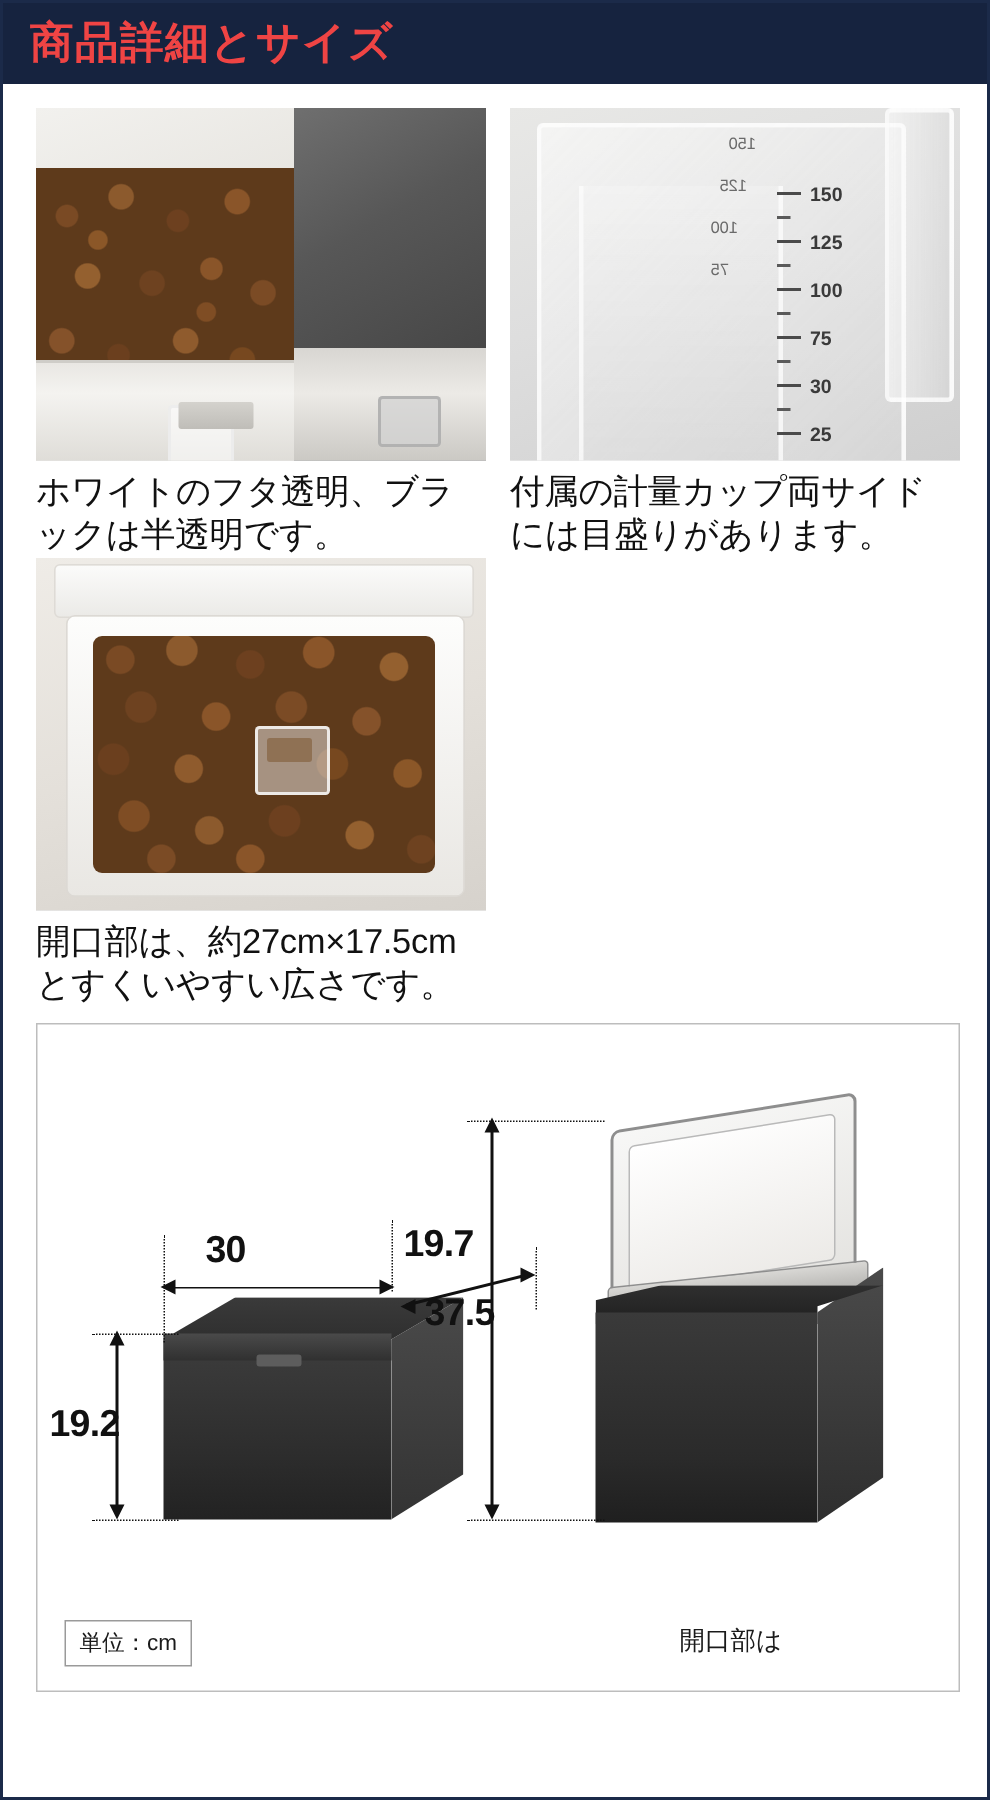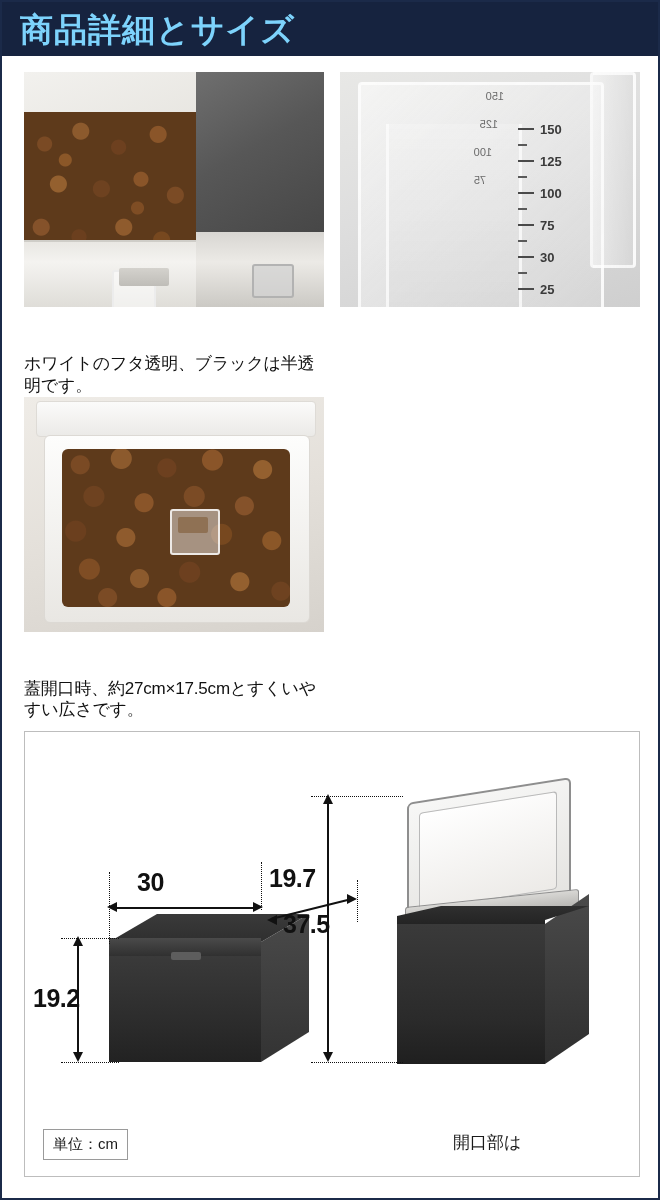--- a/index.html
+++ b/index.html
@@ -27,22 +27,22 @@
   
   .header {
     height: 54px;
     background: #16233f;
     display: flex;
     align-items: center;
     padding-left: 18px;
     position: relative;
   }
   .header-title {
-    color: #7dd3fc;
-    font-size: 33px;
+    color: #ef4444;
+    font-size: 29px;
     font-weight: bold;
     letter-spacing: 1px;
     line-height: 1;
   }
 
   
   .grid {
     padding: 16px 22px 0 22px;
     display: grid;
     grid-template-columns: 300px 300px;
@@ -50,26 +50,25 @@
   }
   .cell { width: 300px; }
   .photo {
     width: 300px;
     height: 235px;
     position: relative;
     overflow: hidden;
     background: #cfcfcf;
   }
   .caption {
-    font-size: 17px;
+    font-size: 23px;
     line-height: 1.28;
     padding-top: 6px;
     letter-spacing: -0.2px;
     color: #111;
-    margin-top: 40px;
   }
   .cap-spacer { height: 4px; }
 
   
   .p1-left {
     position: absolute; left: 0; top: 0; width: 172px; height: 235px;
     background: linear-gradient(160deg,#f2f1ee 0%,#e7e5e0 40%,#d9d7d2 100%);
   }
   .p1-kibble {
     position: absolute; left: 0; top: 40px; width: 172px; height: 160px;
@@ -410,32 +409,33 @@
           <i class="sm" style="top:118px"></i>
             <i class="sm" style="top:150px"></i>
         </div>
         <div class="p3-ticks-left">
           <span style="left:0;top:0">150</span>
           <span style="left:6px;top:28px">125</span>
           <span style="left:12px;top:56px">100</span>
           <span style="left:18px;top:84px">75</span>
         </div>
       </div>
+      <div class="caption">付属の計量カップ両サイドには目盛りがあります。</div>
     </div>
 
     <div class="cell">
       <div class="photo">
         <div class="p4-bg"></div>
         <div class="p4-lid"></div>
         <div class="p4-body"></div>
         <div class="p4-opening"></div>
         <div class="p4-scoop"></div>
         <div class="p4-scoop-in"></div>
       </div>
-      <div class="caption">蓋開口時、約27cm×17.5cmとすくいやすい広さです。</div>
+      <div class="caption">開口部は、約27cm×17.5cmとすくいやすい広さです。</div>
     </div>
 
   </div>
 
   <div class="dim-panel">
 
     <div class="box-closed">
       <div class="bc-side2"></div>
       <div class="bc-front"></div>
       <div class="bc-lidtop"></div>

